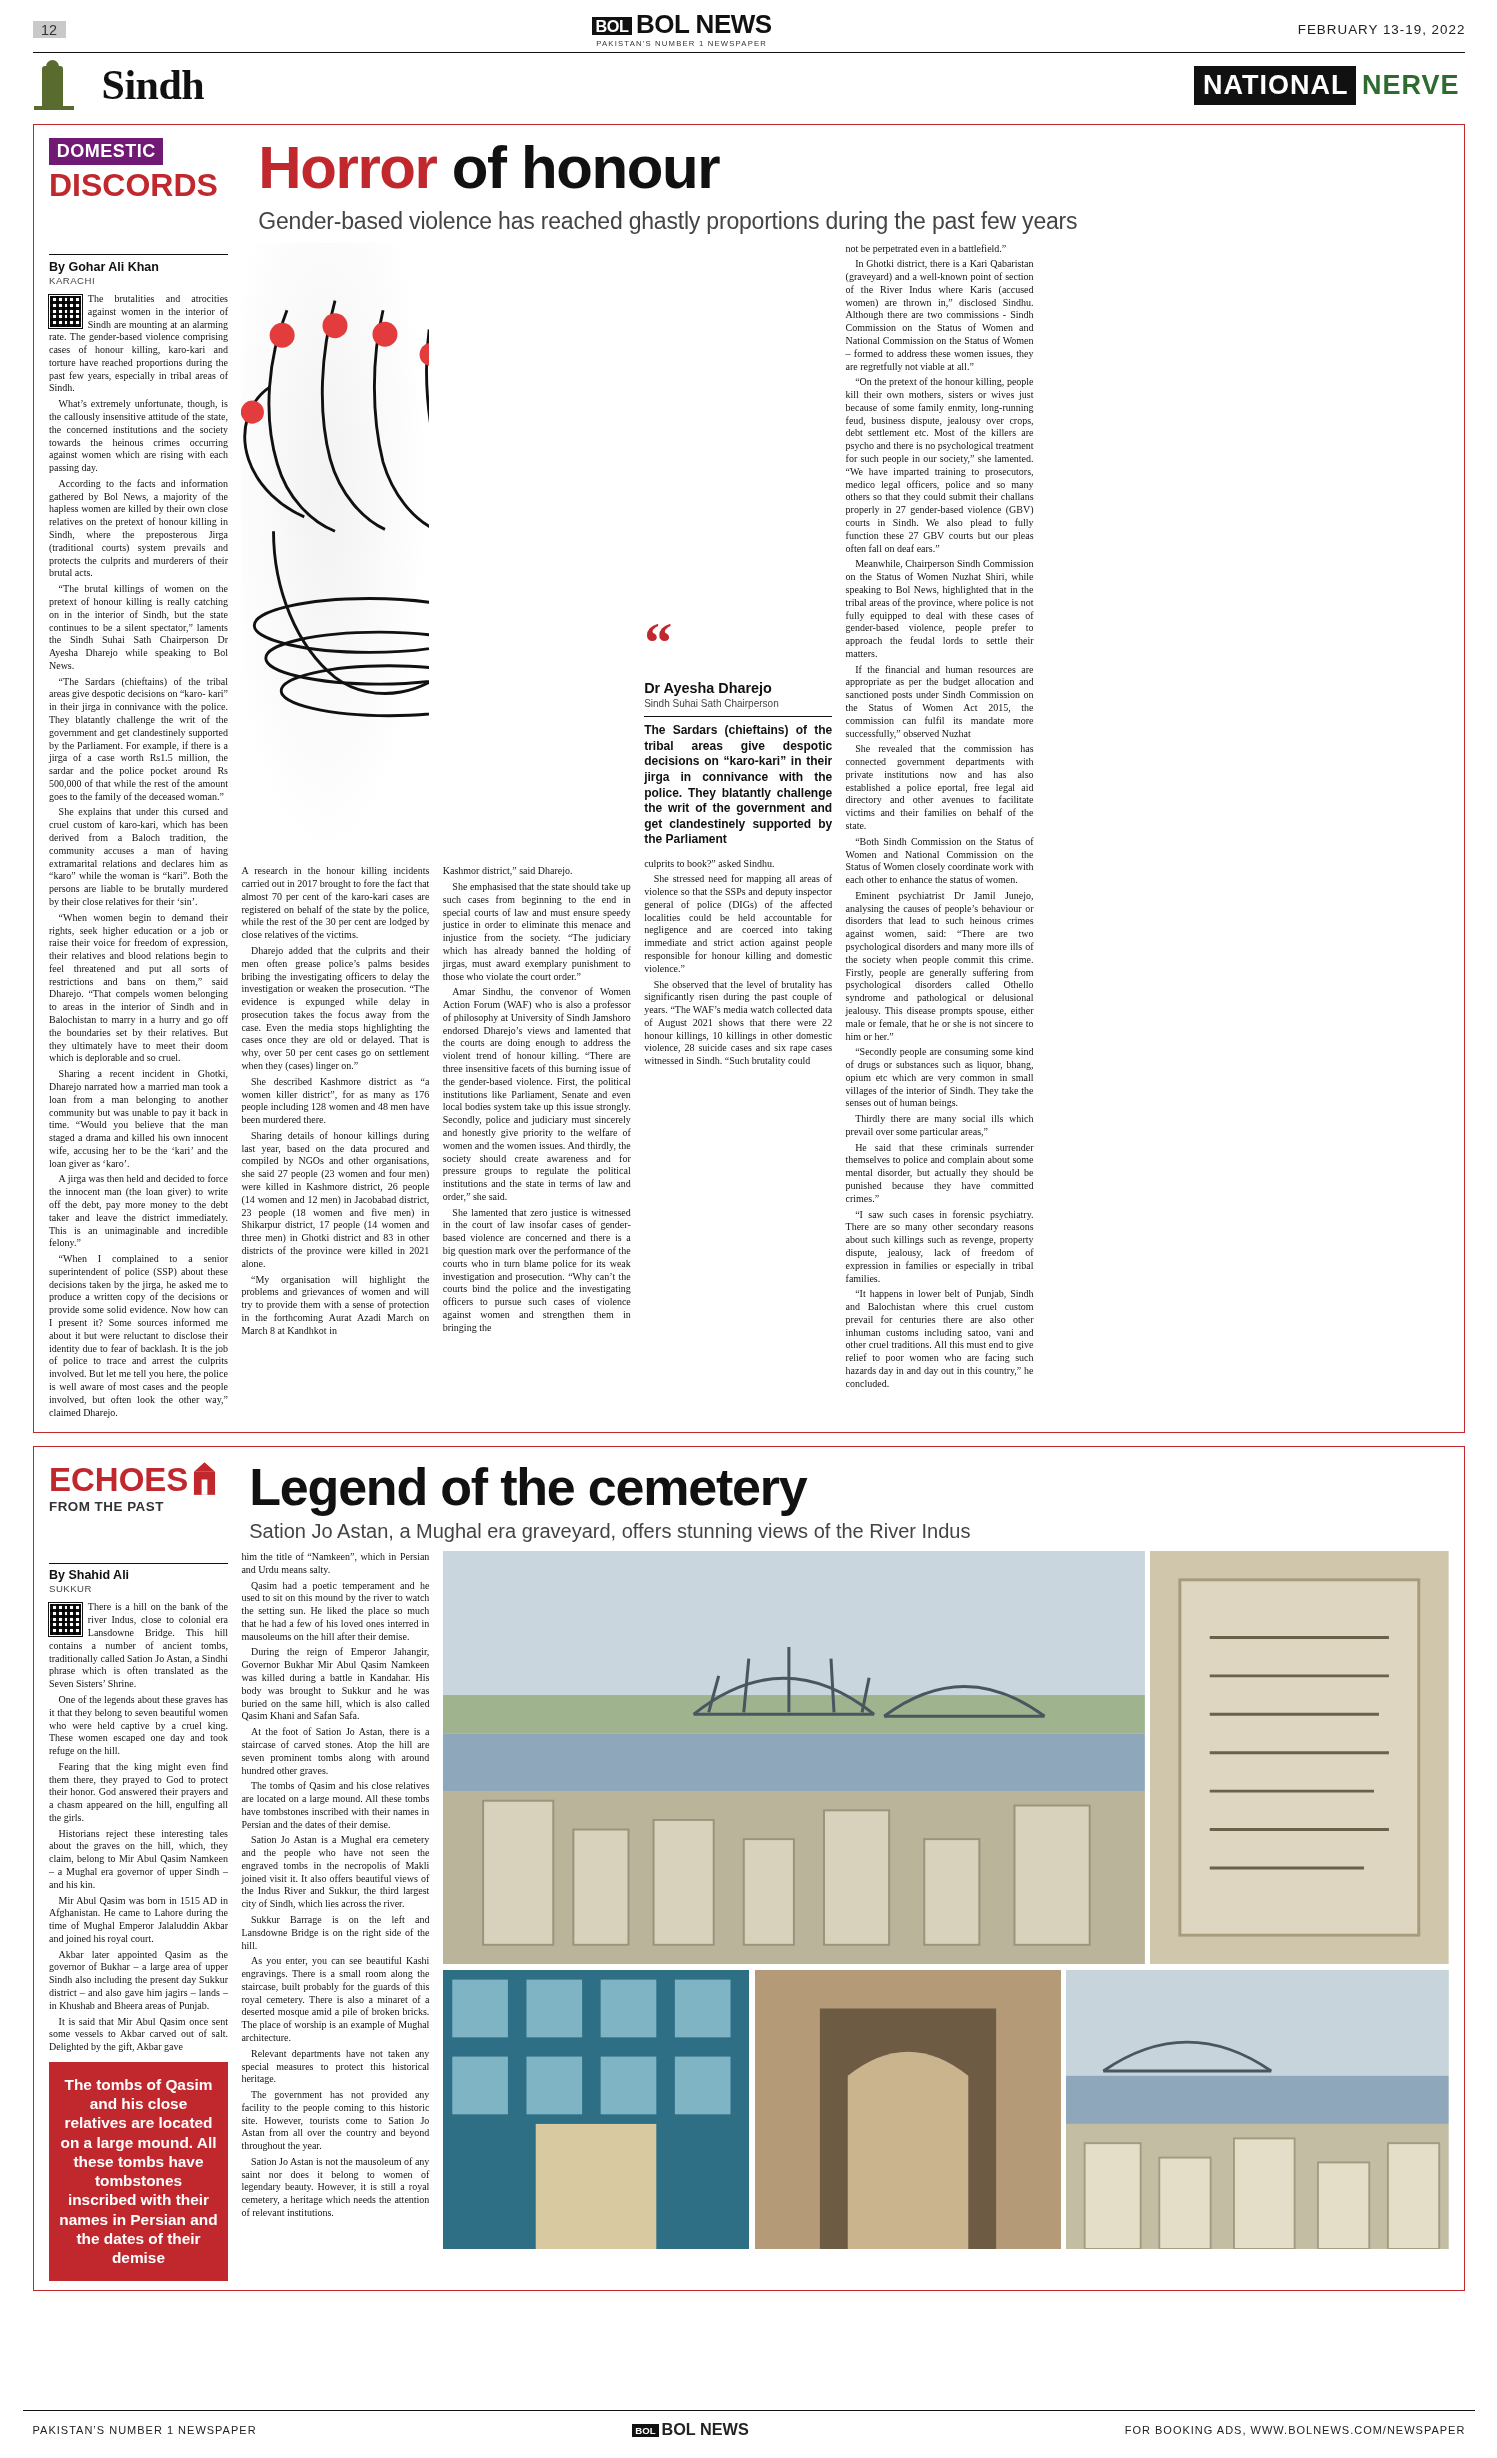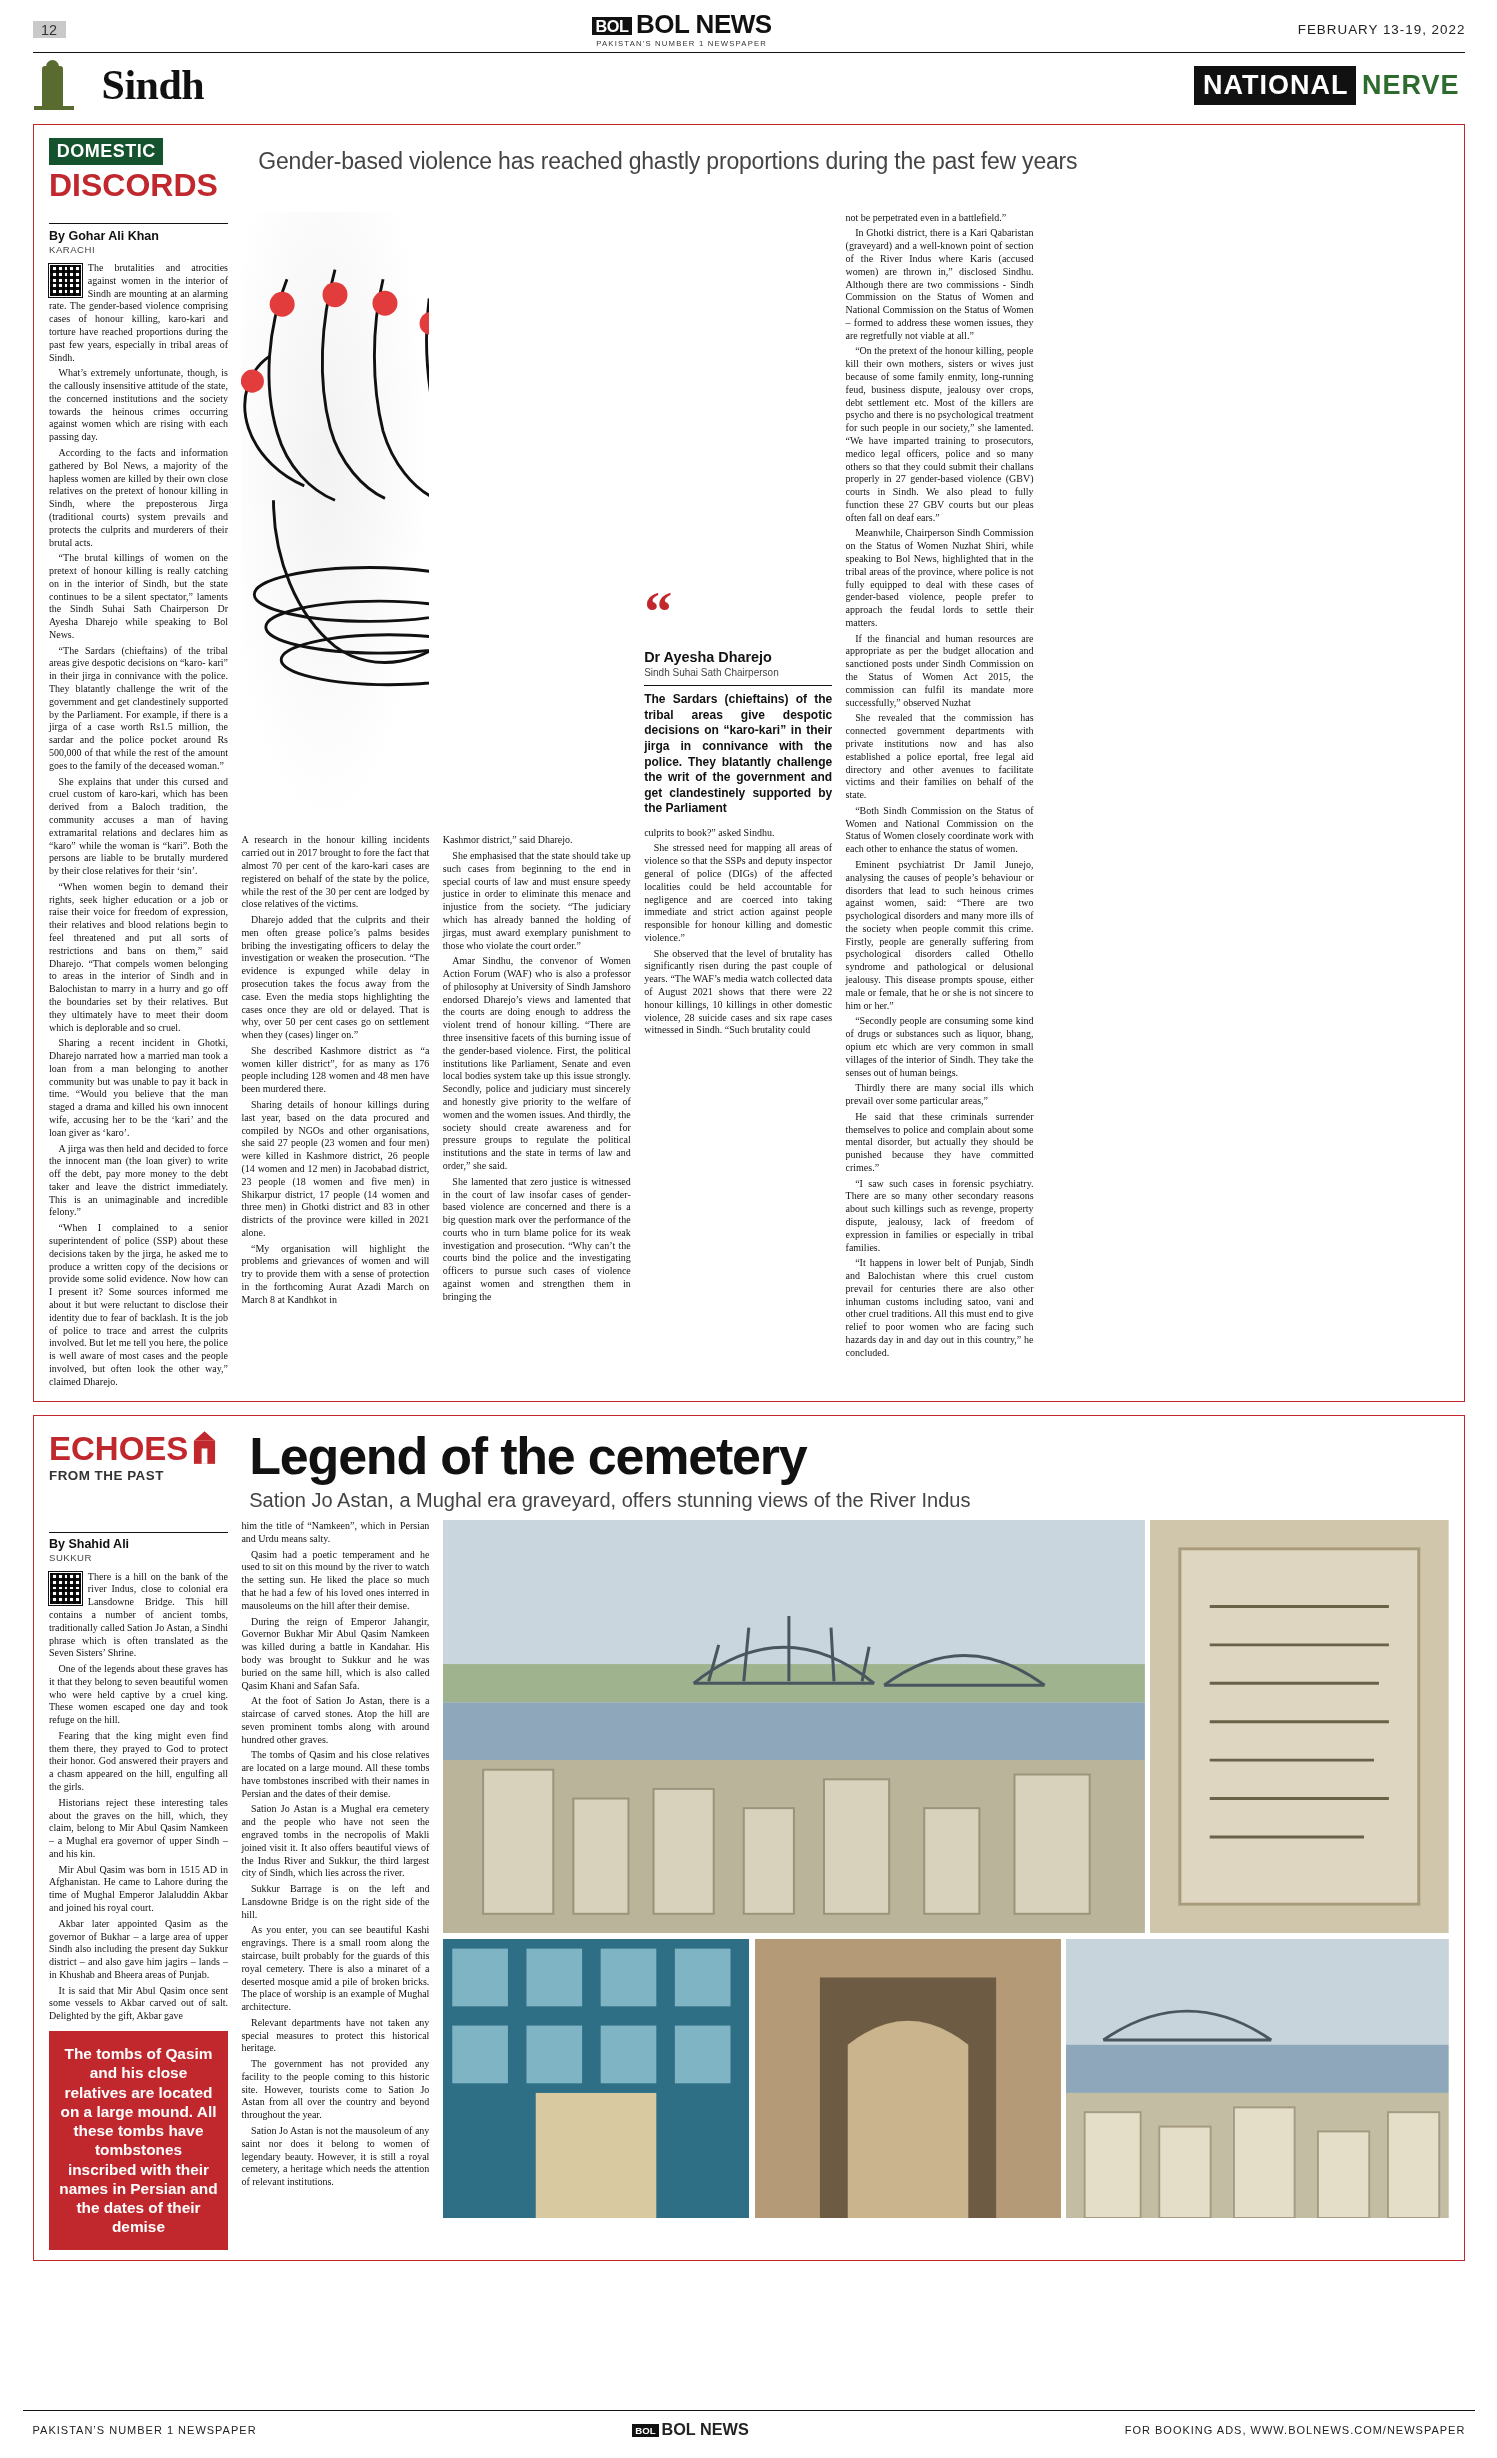--- a/index.html
+++ b/index.html
@@ -51,21 +51,21 @@
 
   
   .story {
     border:1.9px solid #c0282d; margin: 3.8px 9.6px 0 9.6px; padding:13.4px 15.4px 9.6px 15.4px; position:relative;
   }
   .story.second { margin-top:13.4px; }
 
   .story-head { display:flex; align-items:flex-start; gap:17.3px; }
   .badge1 { width:192px; flex:0 0 192px; }
   .badge-domestic {
-    background:#14532d; color:#fff; font-family:"Liberation Sans", sans-serif; font-weight:bold;
+    background:#701a75; color:#fff; font-family:"Liberation Sans", sans-serif; font-weight:bold;
     font-size:18px; letter-spacing:0.5px; padding:2.9px 7.7px; display:inline-block;
   }
   .badge-discords {
     color:#c0282d; font-family:"Liberation Sans", sans-serif; font-weight:bold; font-size:32px;
     letter-spacing:0px; margin-top:1.9px; display:block;
   }
   .headline-wrap { flex:1; }
   h1.headline { margin:0; font-family:"Liberation Sans", sans-serif; font-weight:bold; font-size:60px; line-height:1; letter-spacing:-1.4px; }
   h1.headline .red { color:#c0282d; }
   .subhead { font-family:"Liberation Sans", sans-serif; font-size:23px; color:#444; margin-top:9.6px; letter-spacing:-0.2px;}
@@ -162,20 +162,23 @@
   </div>
 
   <div class="story">
 
     <div class="story-head">
       <div class="badge1">
         <span class="badge-domestic">DOMESTIC</span>
         <span class="badge-discords">DISCORDS</span>
       </div>
       <div class="headline-wrap">
+        <h1 class="headline">
+          <span class="red">Horror</span><span> of honour</span>
+        </h1>
         <div class="subhead">Gender-based violence has reached ghastly proportions during the past few years</div>
       </div>
     </div>
 
     <div class="cols">
 
       <div class="col c1">
         <div class="byline-rule"></div>
         <div class="byline">
           <span>By Gohar Ali Khan</span>

